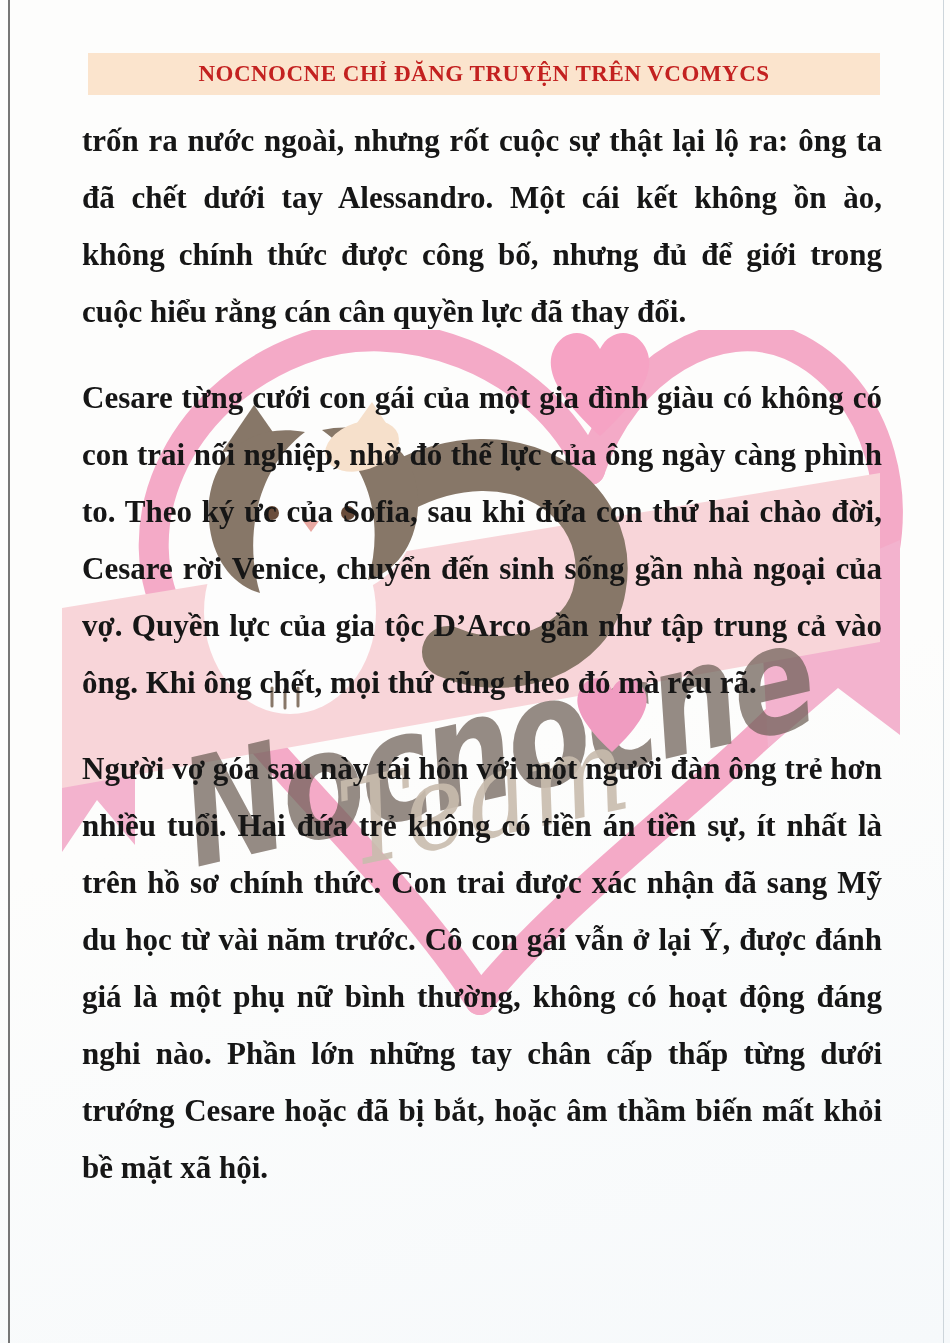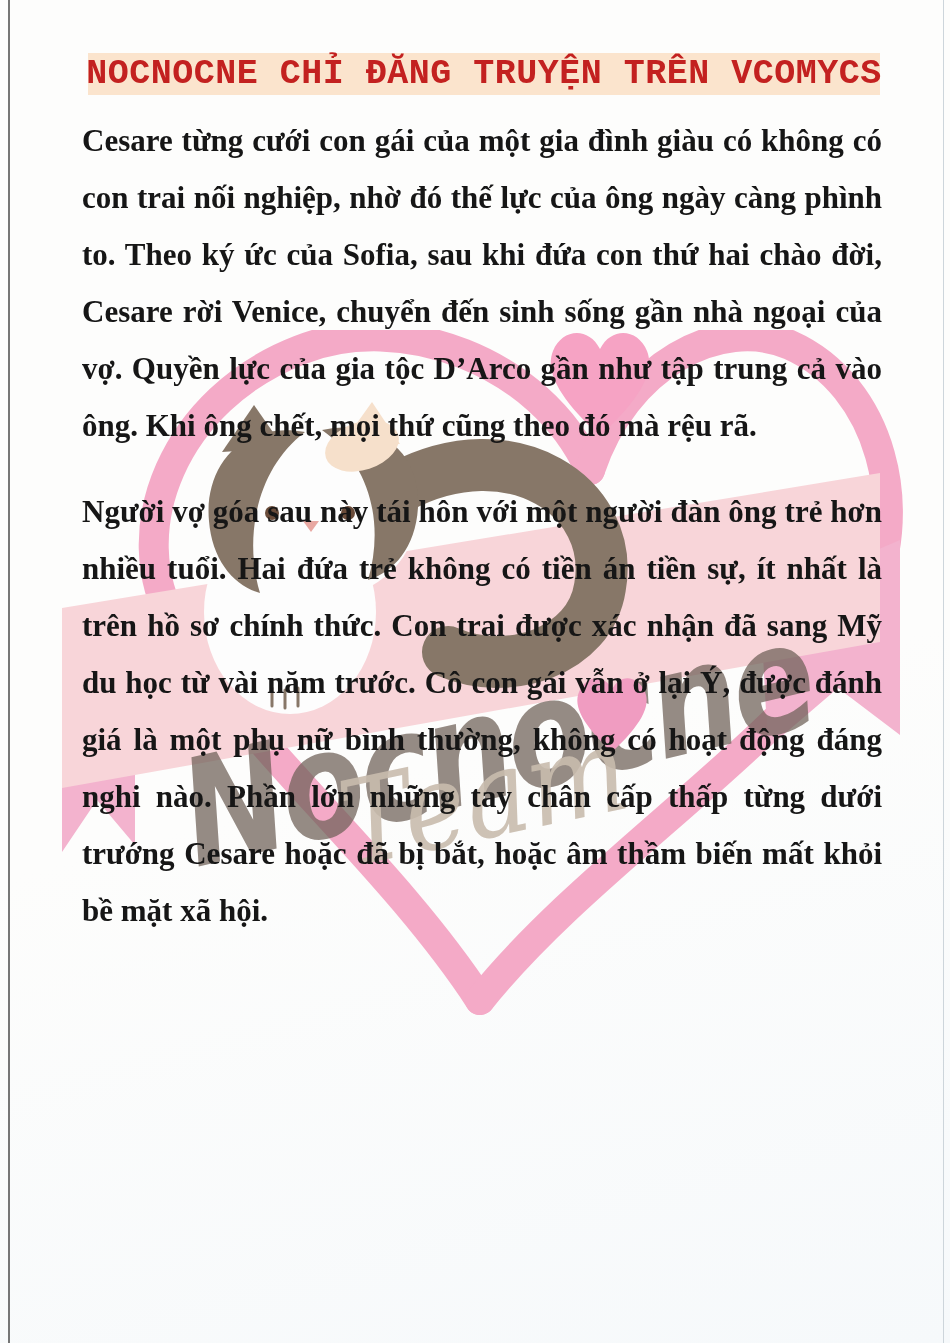--- a/index.html
+++ b/index.html
@@ -17,22 +17,22 @@
   .edge-right {
     position:absolute; left:943px; top:0; width:1px; height:1343px;
     background:#cdd5db;
   }
 
   .banner {
     position:absolute; left:88px; top:53px; width:792px; height:42px;
     background:#fbe4cd; display:flex; align-items:center; justify-content:center;
   }
   .banner h1 {
-    font-size:35px; font-weight:700; color:#c32120; letter-spacing:.5px;
-    white-space:nowrap; font-family:Liberation Mono, monospace;
+    font-size:23px; font-weight:700; color:#c32120; letter-spacing:.5px;
+    white-space:nowrap; font-family:Liberation Serif, serif;
   }
 
   .watermark {
     position:absolute; left:0; top:330px; width:950px; height:720px;
     pointer-events:none;
   }
 
   .content {
     position:absolute; left:82px; top:112px; width:800px; z-index:2;
     font-size:31px; font-weight:700; color:#161616; line-height:57px;
@@ -96,20 +96,21 @@
     </g>
 
     <text x="175" y="800" transform="rotate(-13 480 740)" font-family="'DejaVu Sans',sans-serif" font-weight="bold" font-style="italic" font-size="148" letter-spacing="-5" fill="#6e6057" opacity="0.72" textLength="640" lengthAdjust="spacingAndGlyphs">Nocnocne</text>
 
     <text x="335" y="838" transform="rotate(-12 480 780)" font-family="'DejaVu Serif',serif" font-style="italic" font-size="118" fill="#c9bcae" opacity="0.9" textLength="290" lengthAdjust="spacingAndGlyphs">Team</text>
 
     <path d="M 612 752 C 583 725, 573 706, 579 692 C 586 675, 605 673, 612 690 C 619 673, 638 675, 645 692 C 651 706, 641 725, 612 752 Z" fill="#f09cc1"></path>
   </svg>
 
   <main class="content">
+    <p>trốn ra nước ngoài, nhưng rốt cuộc sự thật lại lộ ra: ông ta đã chết dưới tay Alessandro. Một cái kết không ồn ào, không chính thức được công bố, nhưng đủ để giới trong cuộc hiểu rằng cán cân quyền lực đã thay đổi.</p>
     <p>Cesare từng cưới con gái của một gia đình giàu có không có con trai nối nghiệp, nhờ đó thế lực của ông ngày càng phình to. Theo ký ức của Sofia, sau khi đứa con thứ hai chào đời, Cesare rời Venice, chuyển đến sinh sống gần nhà ngoại của vợ. Quyền lực của gia tộc D’Arco gần như tập trung cả vào ông. Khi ông chết, mọi thứ cũng theo đó mà rệu rã.</p>
     <p>Người vợ góa sau này tái hôn với một người đàn ông trẻ hơn nhiều tuổi. Hai đứa trẻ không có tiền án tiền sự, ít nhất là trên hồ sơ chính thức. Con trai được xác nhận đã sang Mỹ du học từ vài năm trước. Cô con gái vẫn ở lại Ý, được đánh giá là một phụ nữ bình thường, không có hoạt động đáng nghi nào. Phần lớn những tay chân cấp thấp từng dưới trướng Cesare hoặc đã bị bắt, hoặc âm thầm biến mất khỏi bề mặt xã hội.</p>
   </main>
 
 
   <div class="footer-right">damconuong</div>
 
 </div>
 
 </body></html>

